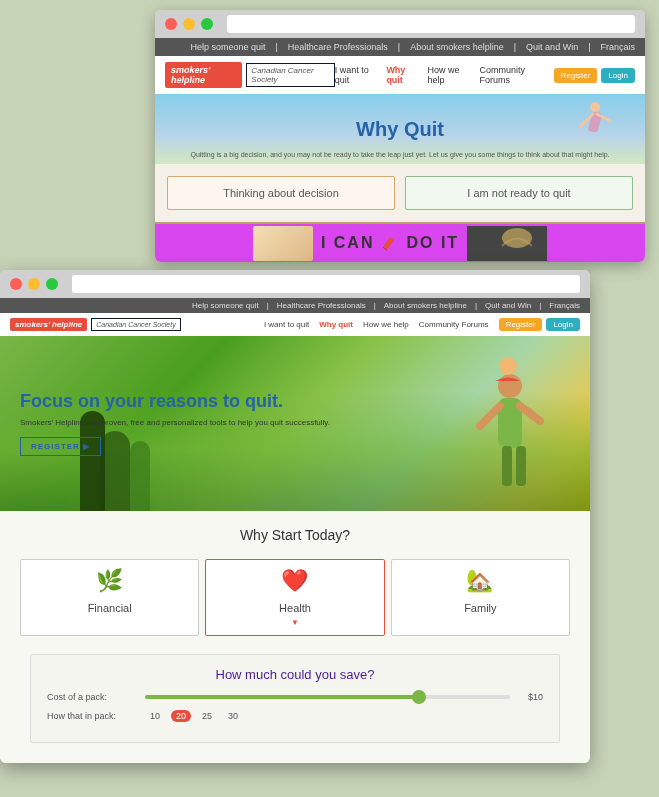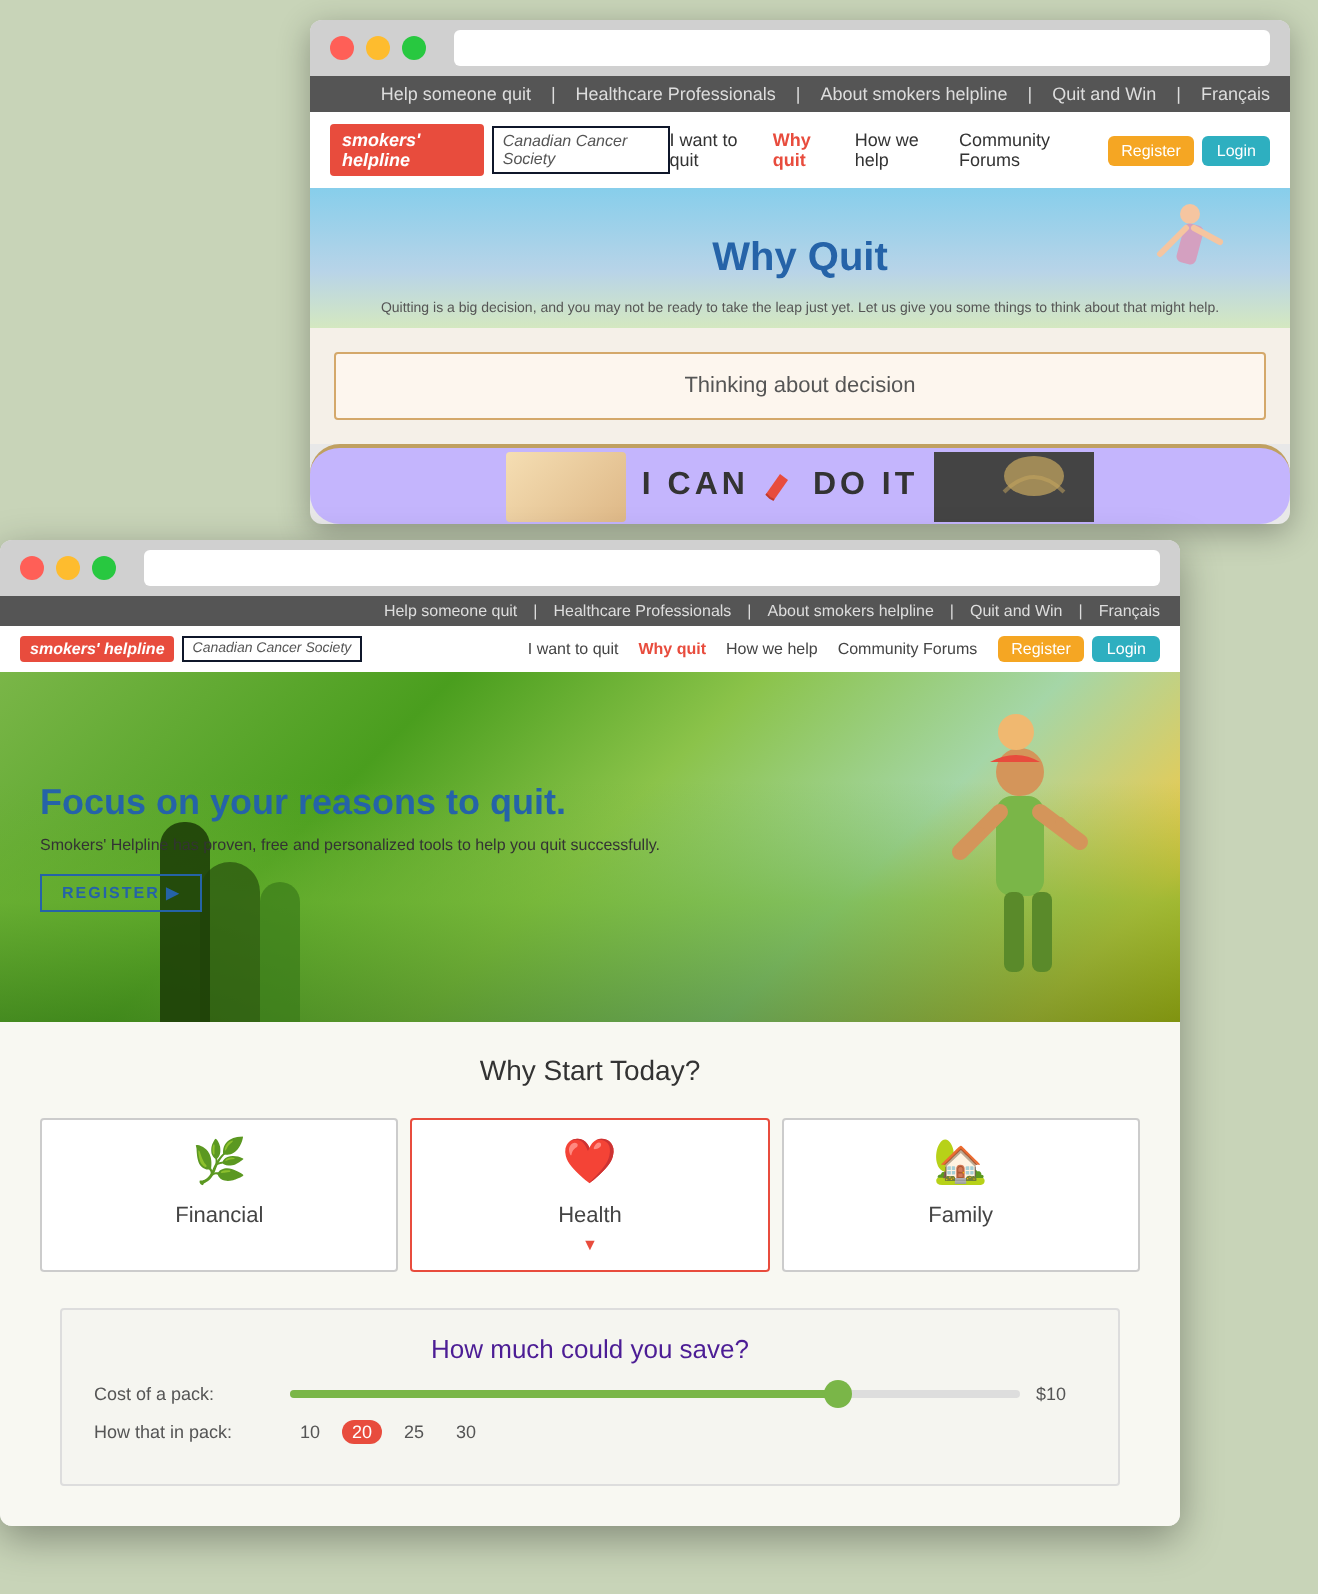--- a/index.html
+++ b/index.html
@@ -148,27 +148,26 @@
       text-align: center;
     }
     .thinking-box.green-box {
       border-color: #8fbc8f;
       background: #f0f8f0;
     }
 
     
     .back-cando {
       height: 40px;
-      background: #c4b5fd;
+      background: #d946ef;
       display: flex;
       align-items: center;
       justify-content: center;
       gap: 8px;
       border-top: 2px solid #c0a060;
-      border-radius: 15px;
     }
     .cando-text {
       font-size: 16px;
       font-weight: bold;
       color: #333;
       letter-spacing: 2px;
     }
     .cando-img1 {
       width: 60px;
       height: 35px;
@@ -355,21 +354,21 @@
     }
     .how-slider-thumb {
       width: 14px;
       height: 14px;
       background: #7ab648;
       border-radius: 50%;
       position: absolute;
       top: -5px;
       transform: translateX(-50%);
     }
-    .how-slider-val { font-size: 9px; color: #555; width: 25px; text-align: left; }
+    .how-slider-val { font-size: 9px; color: #555; width: 25px; text-align: right; }
     .how-pills {
       display: flex;
       gap: 6px;
     }
     .how-pill {
       font-size: 9px;
       color: #555;
       padding: 1px 5px;
       border-radius: 10px;
     }
@@ -430,20 +429,21 @@
         <rect x="25" y="13" width="10" height="20" rx="3" fill="#d4a0c0" transform="rotate(15,30,23)"></rect>
         <line x1="28" y1="15" x2="15" y2="28" stroke="#f5c5a0" stroke-width="3" stroke-linecap="round"></line>
         <line x1="32" y1="15" x2="45" y2="22" stroke="#f5c5a0" stroke-width="3" stroke-linecap="round"></line>
       </svg>
     </div>
     <p>Quitting is a big decision, and you may not be ready to take the leap just yet. Let us give you some things to think about that might help.</p>
   </div>
 
   <div class="back-thinking">
     <div class="thinking-box">Thinking about decision</div>
+    <div class="thinking-box green-box">I am not ready to quit</div>
   </div>
 
   <div class="back-cando">
     <div class="cando-img1"></div>
     <div style="display:flex;align-items:center;gap:6px;">
       <span class="cando-text">I CAN</span>
       <svg width="20" height="20" viewBox="0 0 20 20">
         <path d="M3 14 L10 4 L14 7 L7 17 Z" fill="#e84c3d" stroke="none"></path>
         <path d="M3 14 L5 16 L7 17" stroke="#c0392b" fill="none" stroke-width="1"></path>
       </svg>

